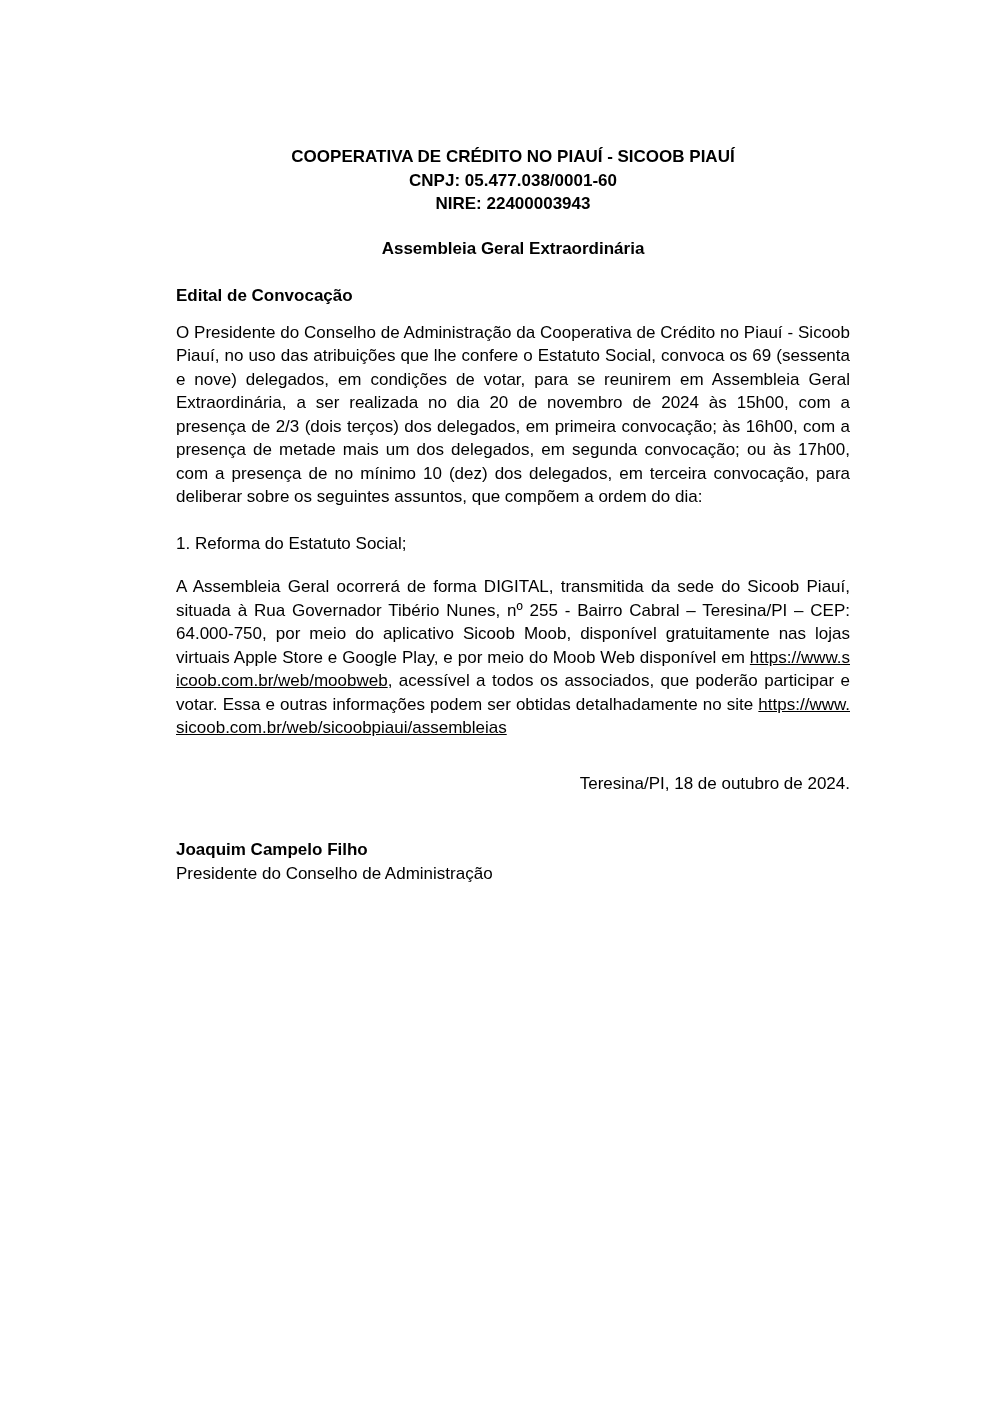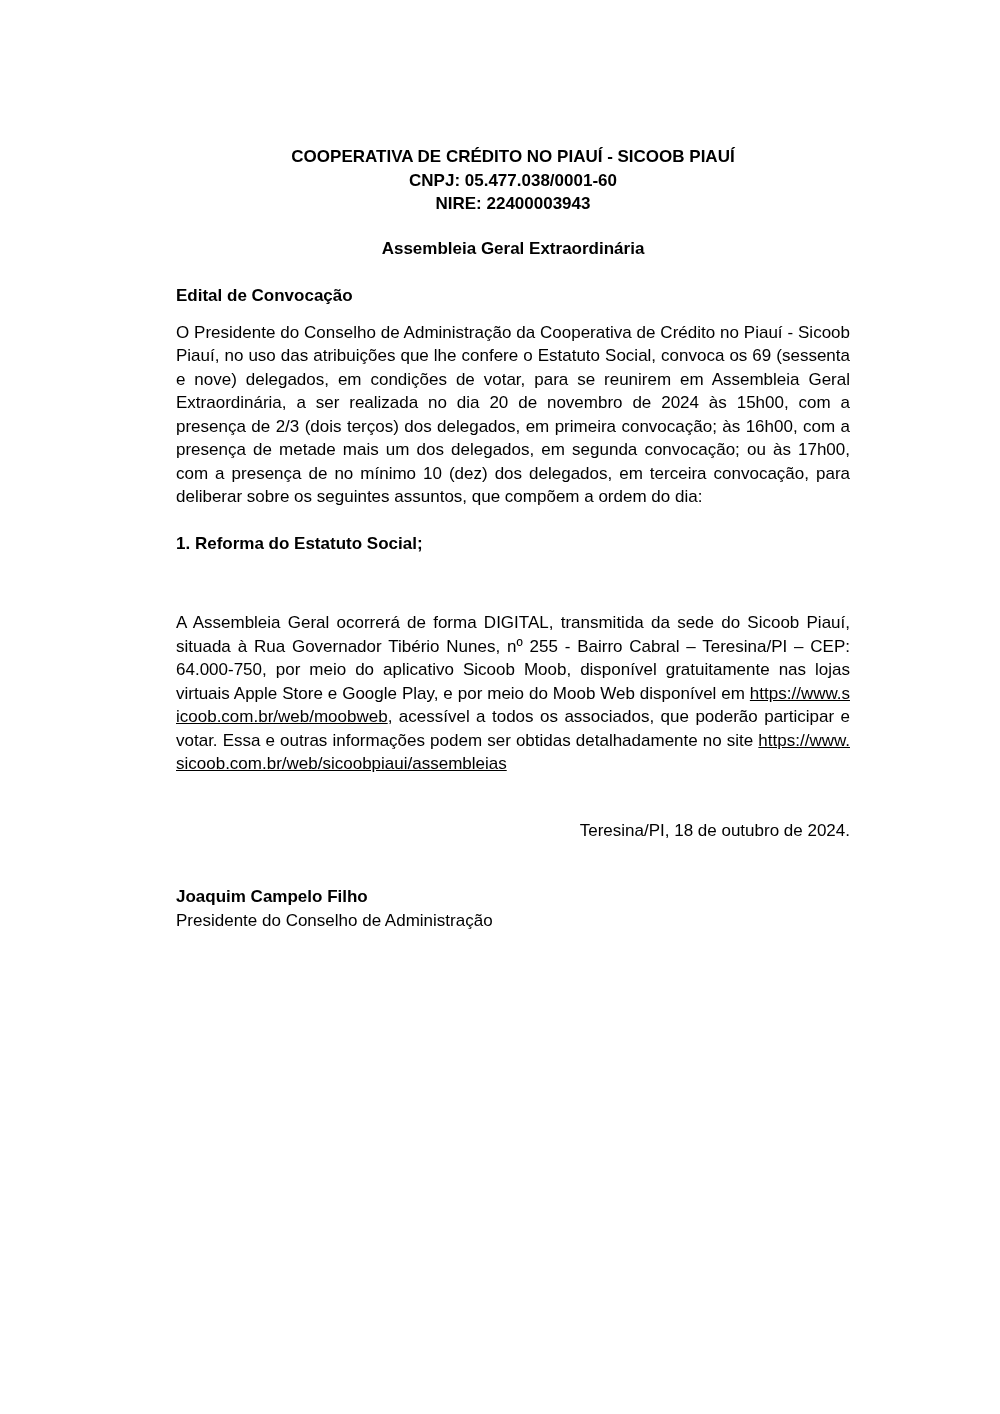--- a/index.html
+++ b/index.html
@@ -47,25 +47,24 @@
     margin: 0;
   }
   .para-convocation {
     margin-bottom: 23px;
   }
   .agenda-heading {
     font-weight: bold;
     margin: 0 0 19px 0;
   }
   .agenda-item {
-    margin: 0 0 56px 0;
-    font-weight: bold;
+    margin: 0 0 20px 0;
   }
   .para-digital {
-    margin-bottom: 43px;
+    margin-bottom: 32px;
   }
   .doc-link {
     color: #000000;
     text-decoration: underline;
     word-break: break-all;
   }
   .date-line {
     text-align: right;
     margin: 0 0 43px 0;
   }

